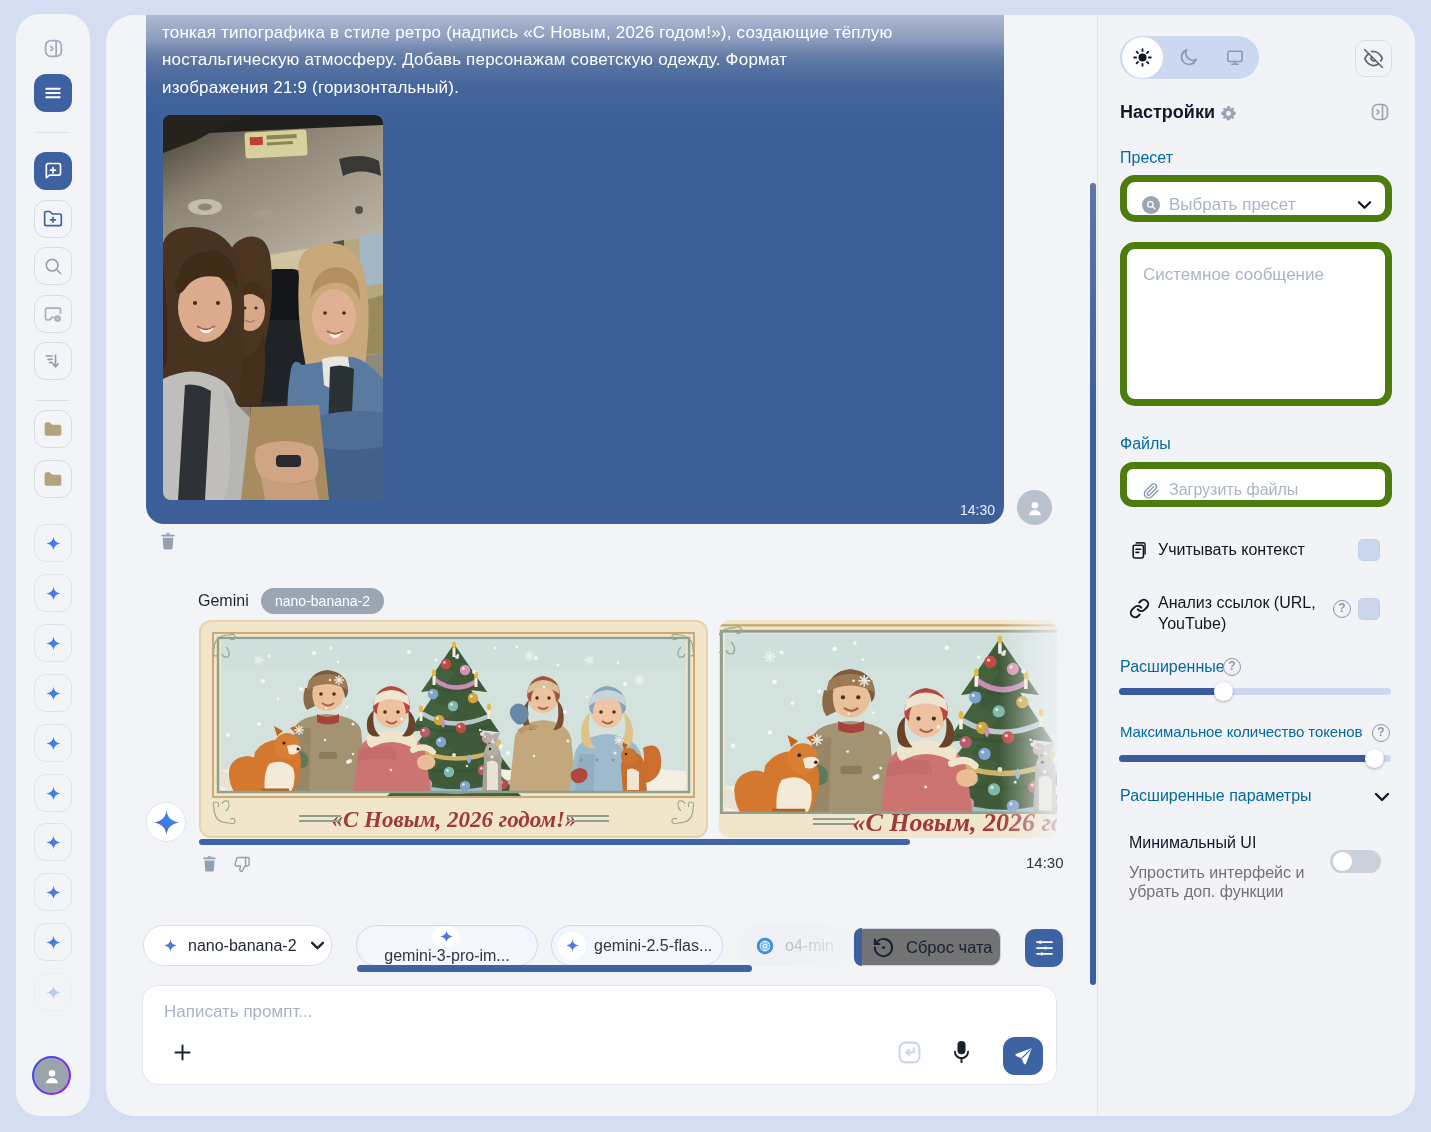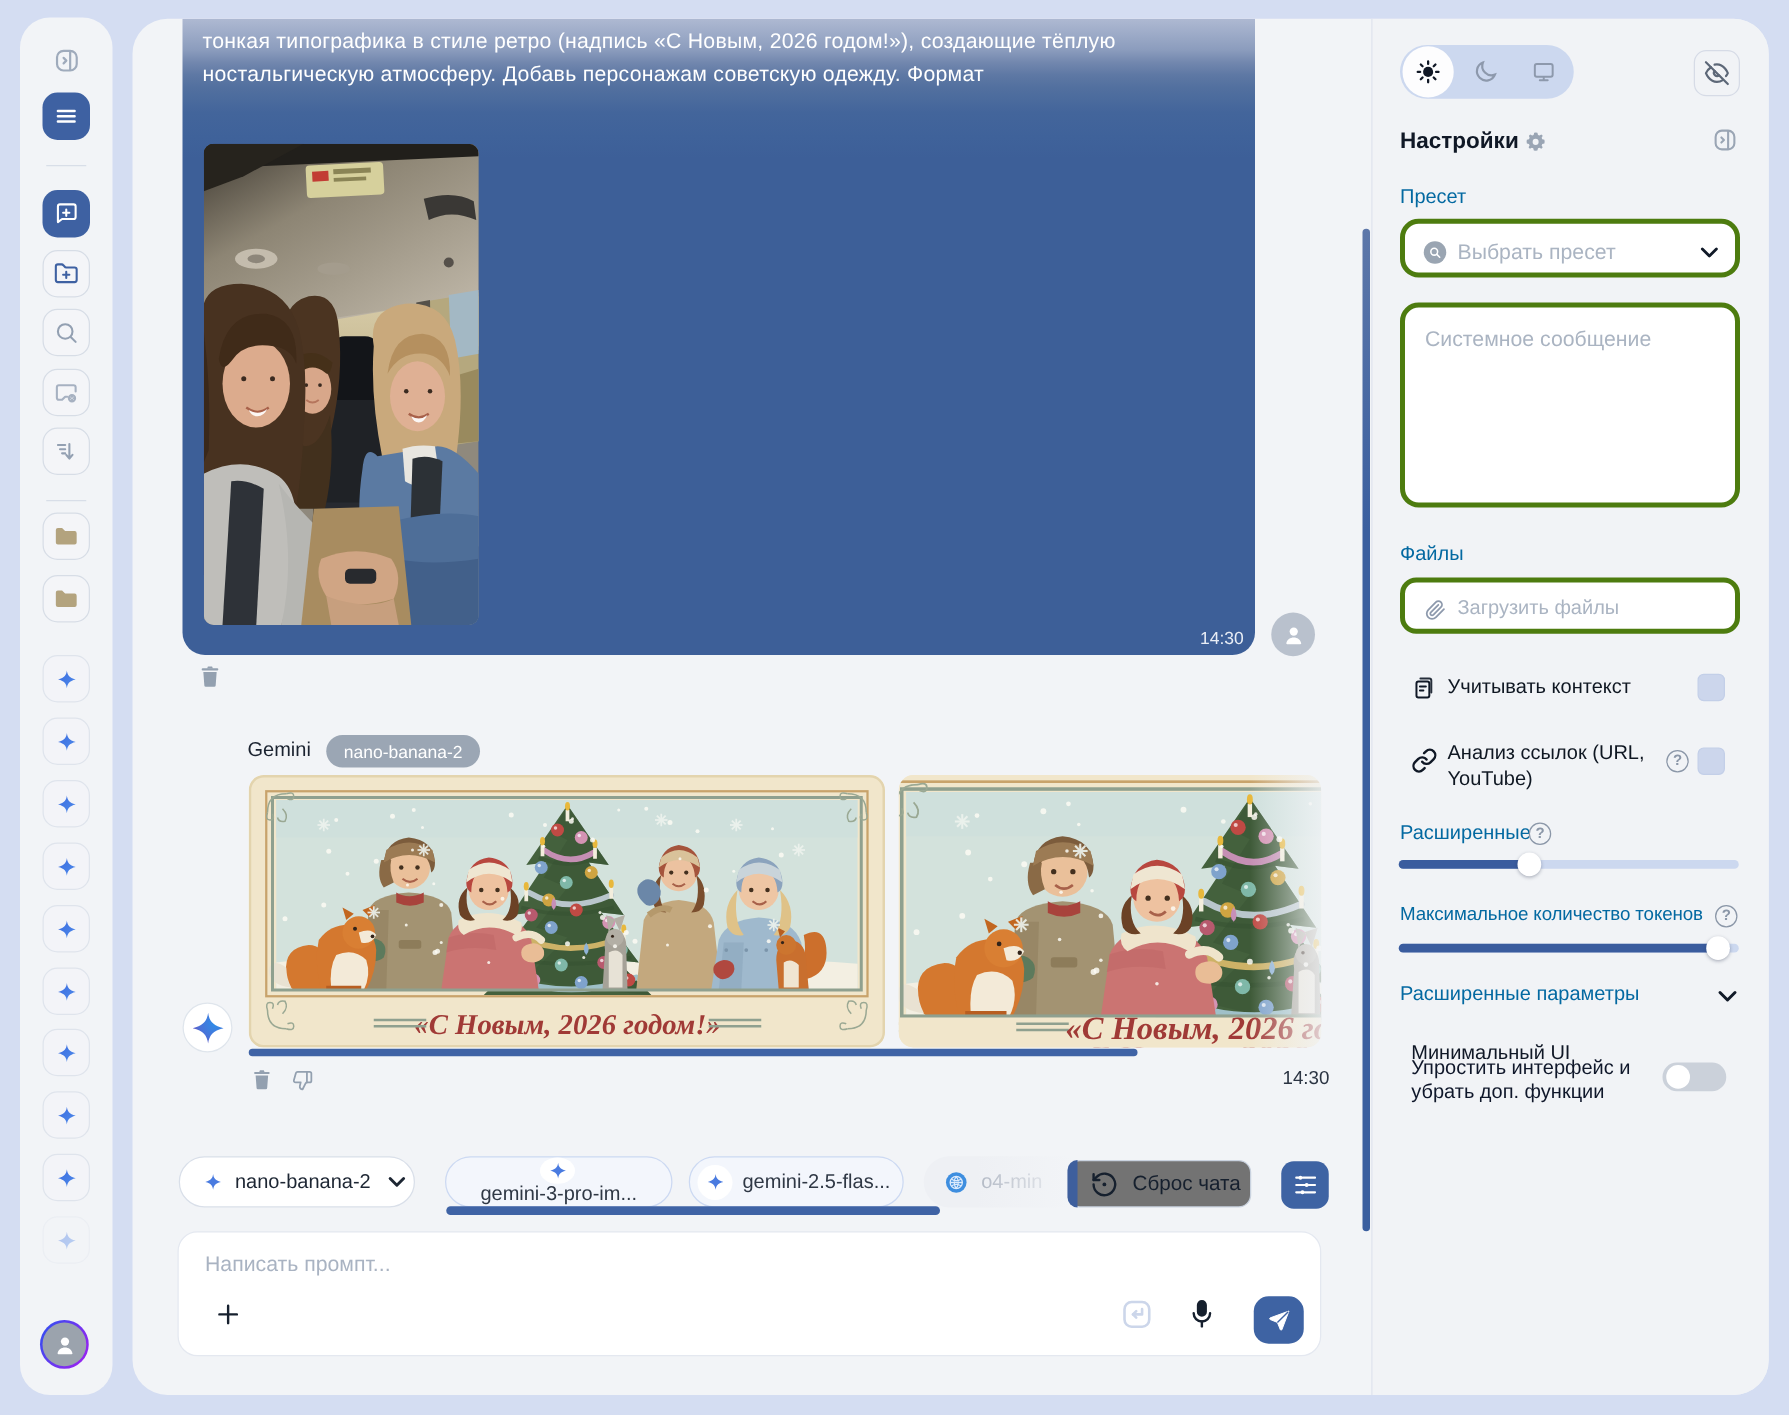--- a/index.html
+++ b/index.html
@@ -51,21 +51,21 @@
   #input-box { left:36px; top:970px; width:915px; height:100px; background:#fff; border:1px solid #e4e8f0; border-radius:16px; }
   #input-box .ph { position:absolute; left:21px; top:16px; font-size:17px; color:#a9b3c2; }
   #send-btn { position:absolute; right:13px; bottom:9px; width:40px; height:38px; border-radius:12px; background:#3e63a3; display:flex; align-items:center; justify-content:center; }
 
   
   #vscroll { left:984px; top:168px; width:6px; height:802px; background:linear-gradient(180deg,#5d77a9,#3b5f9f 30%,#3b5f9f); border-radius:3px; }
 
   
   #panel { left:991px; top:0; width:318px; height:1101px; border-left:1px solid #dfe4ee; background:#f1f3f6; }
   .plabel { position:absolute; font-size:16px; color:#0369a1; }
-  .pinput { position:absolute; left:22px; width:272px; background:#fff; border:4px solid #4d7c0f; }
+  .pinput { position:absolute; left:22px; width:272px; background:#fff; border:7px solid #4d7c0f; }
   .ghost-text { color:#aab4c2; font-size:17px; }
   .checkbox { position:absolute; left:260px; width:22px; height:22px; background:#ccd6ec; border:1px solid #c3cfe8; border-radius:5px; }
   .qmark { position:absolute; width:18px; height:18px; border-radius:50%; border:1.5px solid #8b97a8; color:#8b97a8; font-size:12px; text-align:center; line-height:15px; font-weight:bold; }
   .track { position:absolute; left:21px; width:272px; height:7px; border-radius:4px; background:#ccd8ef; }
   .fill { height:7px; border-radius:4px; background:#3a5c9e; }
   .thumb { position:absolute; width:19px; height:19px; background:#fff; border-radius:50%; box-shadow:0 1px 3px rgba(30,40,70,.35); }
 
   #toggle { position:absolute; left:232px; top:835px; width:51px; height:23px; background:#cbd1da; border-radius:12px; }
   #toggle .knob { position:absolute; left:3px; top:2px; width:19px; height:19px; background:#fff; border-radius:50%; }
 </style>
@@ -246,20 +246,21 @@
         </svg>
     </div>
   </div>
 </div>
 
 <div id="main" class="abs">
   <div id="bubble" class="abs">
     <div class="msg">
         <div>тонкая типографика в стиле ретро (надпись «С Новым, 2026 годом!»), создающие тёплую</div>
         <div>ностальгическую атмосферу. Добавь персонажам советскую одежду. Формат</div>
+        <div>изображения 21:9 (горизонтальный).</div>
       </div>
     <div id="photo"><svg width="220" height="385" viewBox="0 0 220 385">
 <defs>
 <linearGradient id="ceil" x1="0" y1="0" x2=".75" y2="1">
 <stop offset="0" stop-color="#3e3931"></stop>
               <stop offset=".38" stop-color="#8d8574"></stop>
               <stop offset="1" stop-color="#c0b8a9"></stop>
 </linearGradient>
 <linearGradient id="wsh" x1="0" y1="0" x2="0" y2="1">
 <stop offset="0" stop-color="#d6caa6"></stop>
@@ -839,19 +840,19 @@
         <div class="fill" style="width:265px;"></div>
       </div>
     <div class="thumb" style="left:267px;top:734px;"></div>
 
     <div class="plabel" style="left:22px;top:772px;">Расширенные параметры</div>
     <svg class="abs" style="left:276px;top:777px;" width="16" height="10" viewBox="0 0 16 10" fill="none" stroke="#111a28" stroke-width="2.4" stroke-linecap="round" stroke-linejoin="round">
         <path d="M2 2l6 6 6-6"></path>
       </svg>
 
     <div class="plabel" style="left:31px;top:819px;color:#101826;">Минимальный UI</div>
-    <div class="abs" style="left:31px;top:830px;font-size:16px;line-height:19px;color:#0f172a;">Упростить интерфейс и<br>убрать доп. функции</div>
+    <div class="abs" style="left:31px;top:848px;font-size:16px;line-height:19px;color:#737373;">Упростить интерфейс и<br>убрать доп. функции</div>
     <div id="toggle">
         <div class="knob"></div>
       </div>
 
   </div>
 </div>
 
 </body></html>

